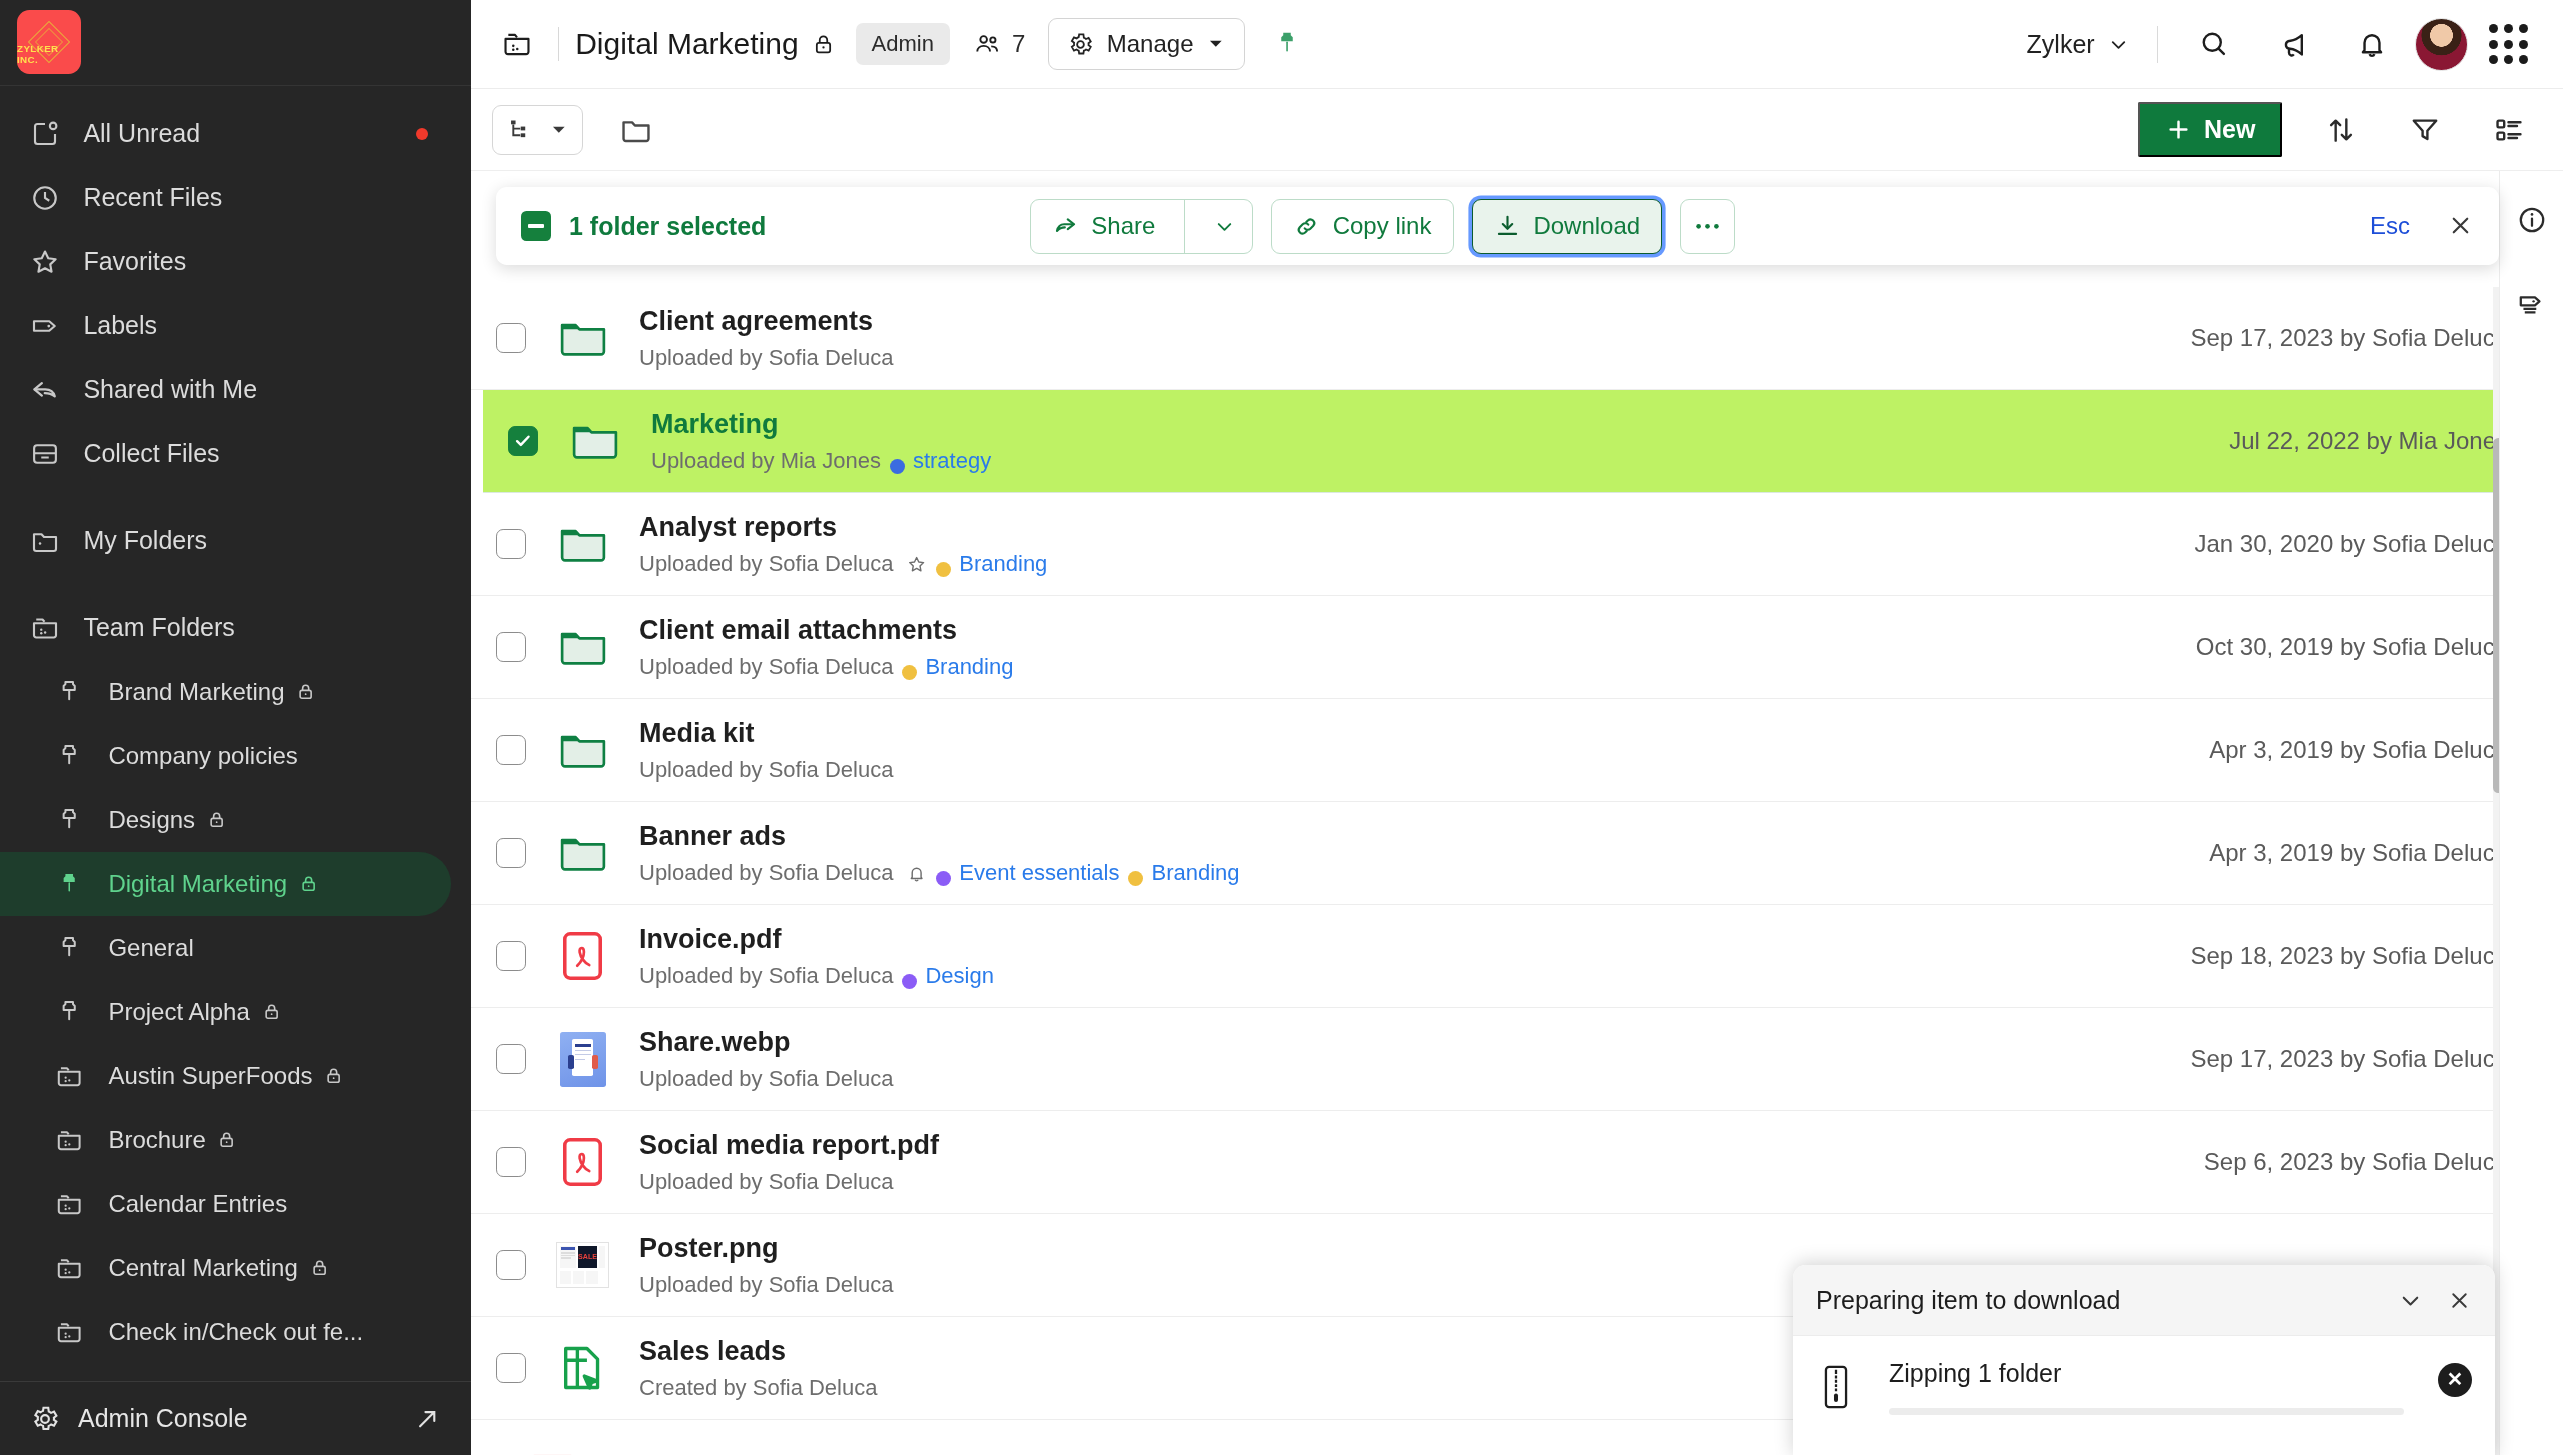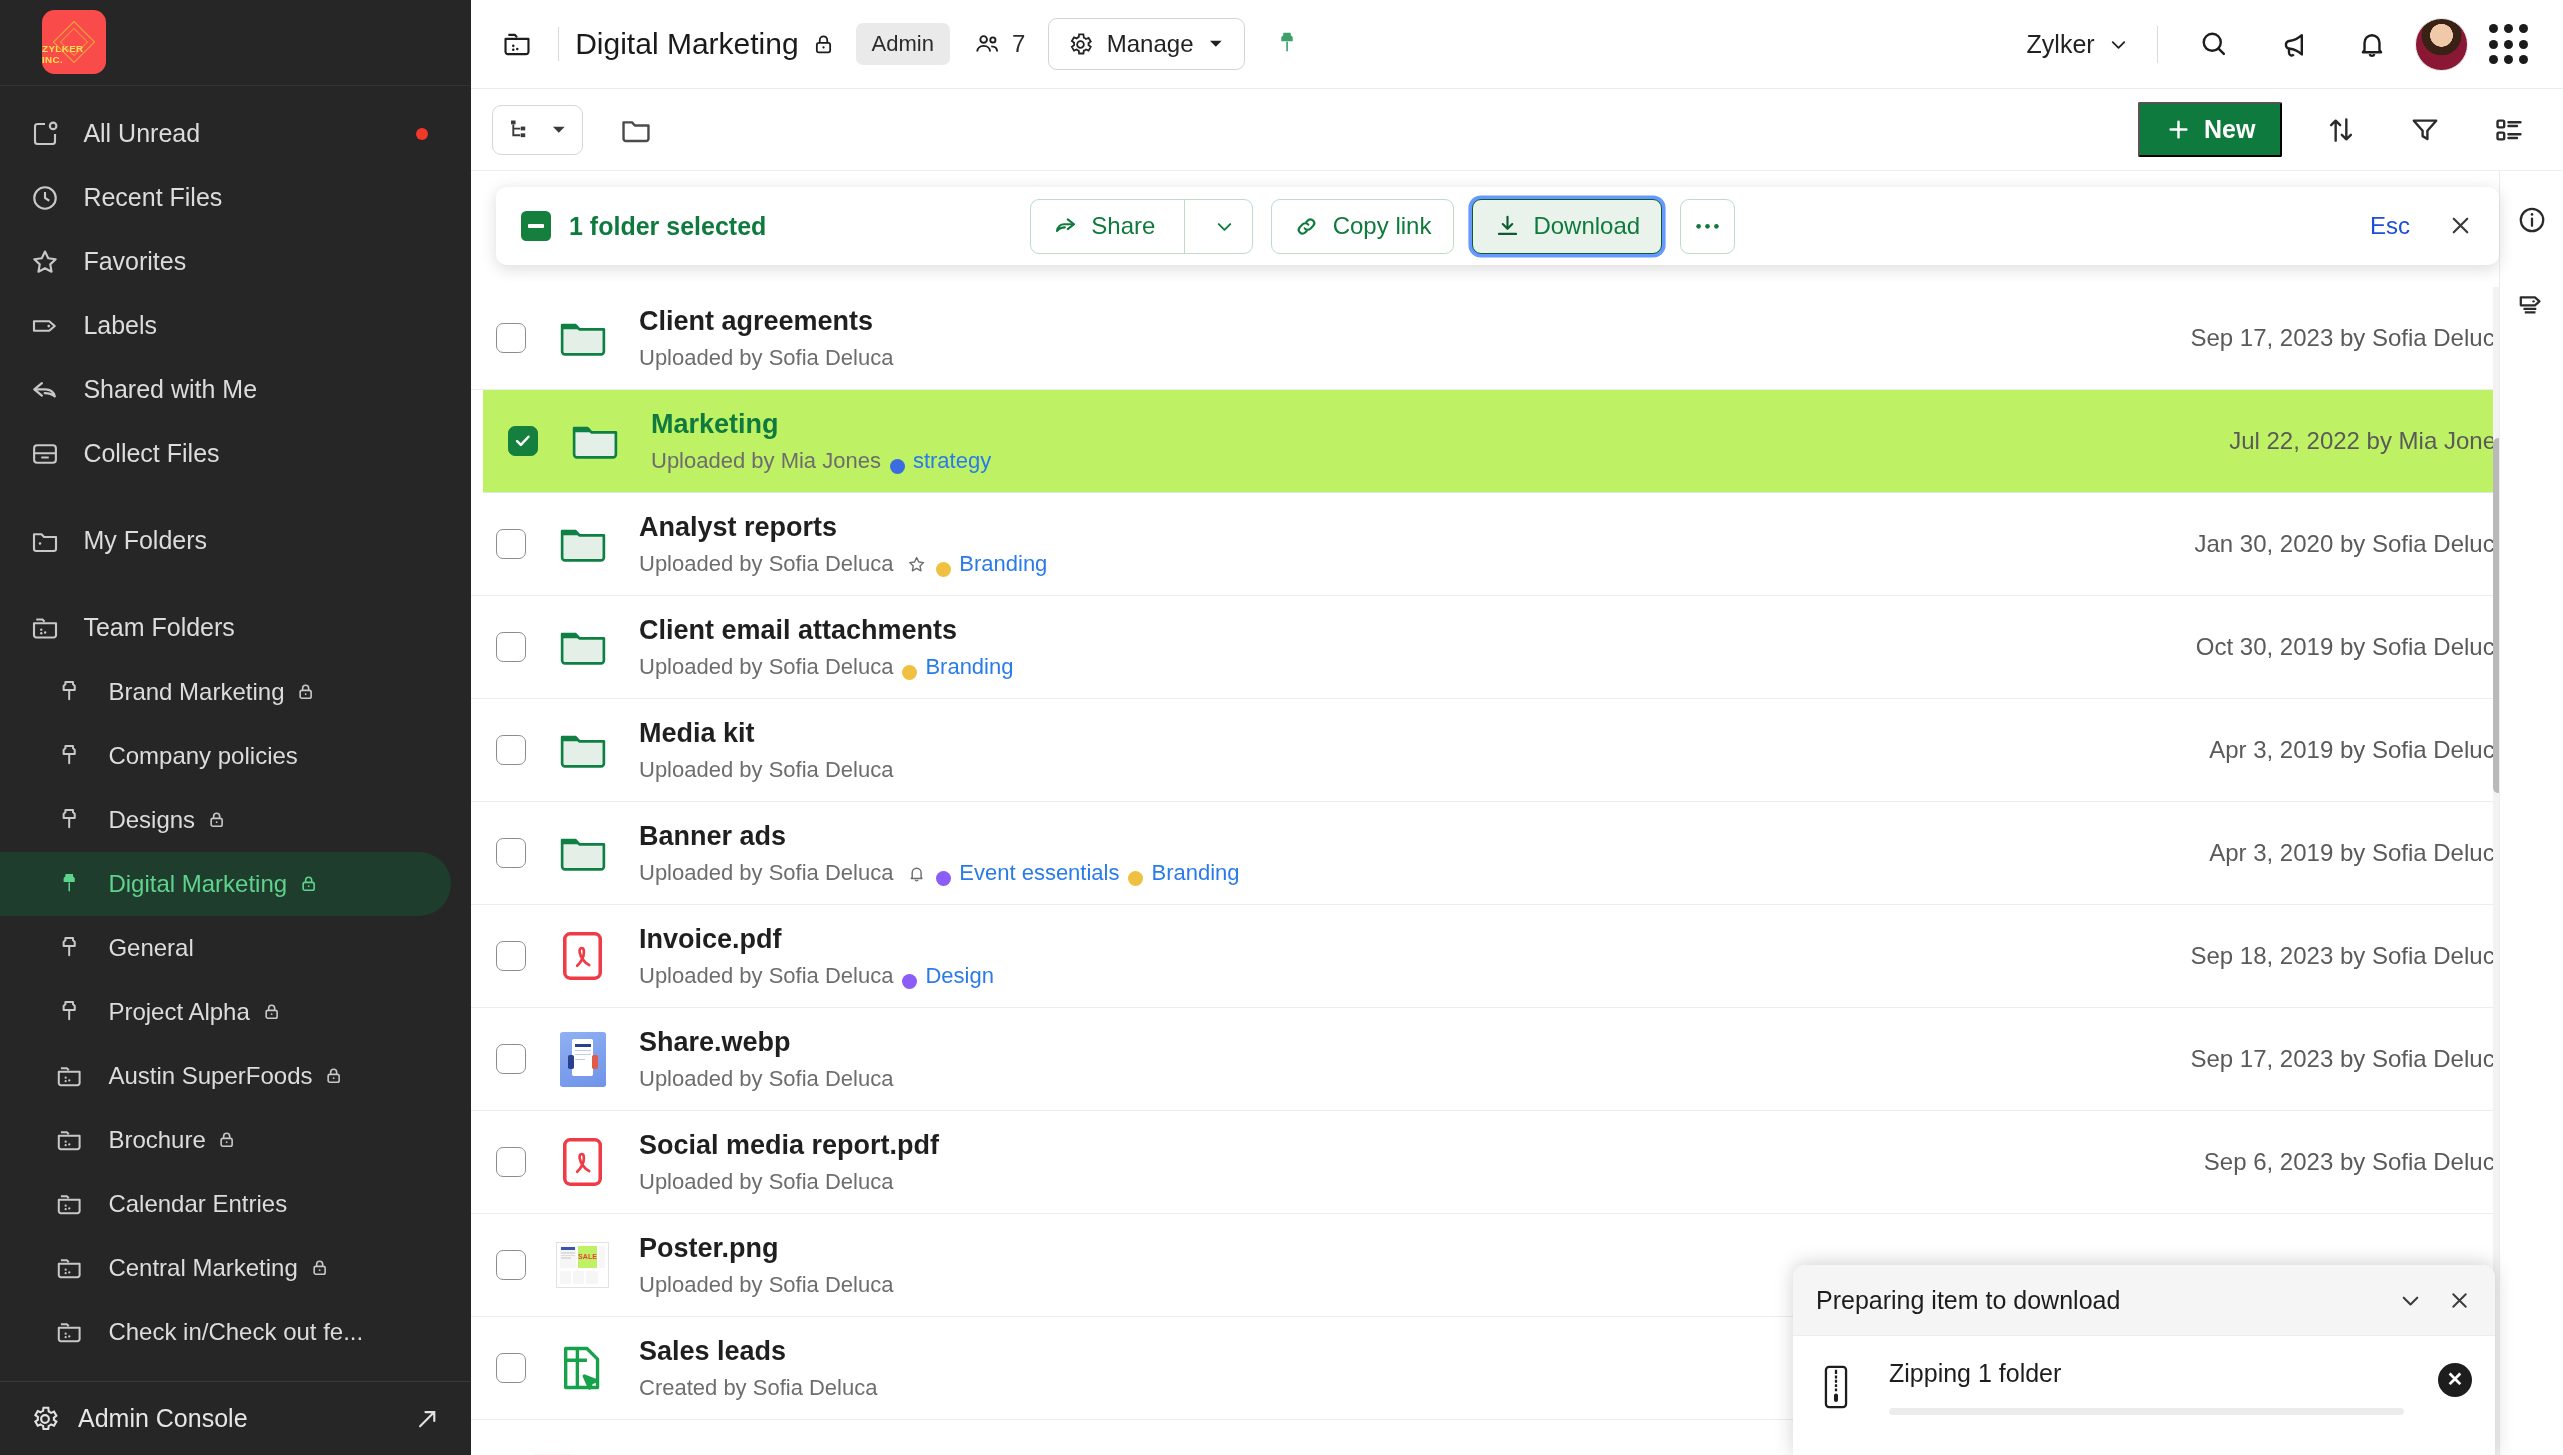--- a/index.html
+++ b/index.html
@@ -11,21 +11,21 @@
   }
   .app { position: relative; width: 2563px; height: 1456px; display: flex; background:#000; }
 
   
   .sidebar {
     width: 471px; height: 1456px; background: #262626;
     display: flex; flex-direction: column; flex: 0 0 471px;
     position: relative;
   }
   .brand-area {
-    height: 89px; display: flex; align-items: center; padding-left: 42px;
+    height: 89px; display: flex; align-items: center; padding-left: 17px;
     border-bottom: 0.9px solid #343434;
   }
   .brand-logo {
     width: 64px; height: 64px; border-radius: 12.4px;
     background: #fa4b4b; position: relative;
     display: flex; flex-direction: column; align-items: center; justify-content: center;
   }
   .brand-logo .diamond {
     width: 30px; height: 30px; border: 1.8px solid #e8b23a; transform: rotate(45deg);
     margin-bottom: 1.8px; opacity:.95;
@@ -828,21 +828,21 @@
               <span class="cb"></span>
               <span class="fileicon">
                 <div style="width:55px;height:46px;background:#fff;border:0.9px solid #e2e2e2;position:relative;overflow:hidden;display:flex;flex-direction:column;">
   <div style="display:flex;gap:1.8px;padding:2.7px;height:28.4px;">
     <div style="flex:1;background:#f6f6f6;padding:1.8px;">
       <div style="height:2.7px;background:#3b54b0;margin-bottom:1.8px;"></div>
       <div style="height:1.8px;background:#ddd;margin-bottom:0.9px;"></div>
       <div style="height:1.8px;background:#ddd;margin-bottom:0.9px;"></div>
       <div style="height:1.8px;background:#ddd;width:70%;"></div>
                     </div>
-    <div style="flex:1;background:#bef264;display:flex;align-items:center;justify-content:center;">
+    <div style="flex:1;background:#0f172a;display:flex;align-items:center;justify-content:center;">
       <div style="color:#e8413c;font-size:7.1px;font-weight:700;">SALE</div>
                     </div>
     <div style="flex:.5;background:#f6f6f6;"></div>
                   </div>
   <div style="display:flex;gap:1.8px;padding:0 2.7px 2.7px;height:16px;">
     <div style="flex:1;background:#f6f6f6;"></div>
                     <div style="flex:1;background:#f6f6f6;"></div>
     <div style="flex:1;background:#f6f6f6;"></div>
                     <div style="flex:.5;background:#fff;"></div>
                   </div>

